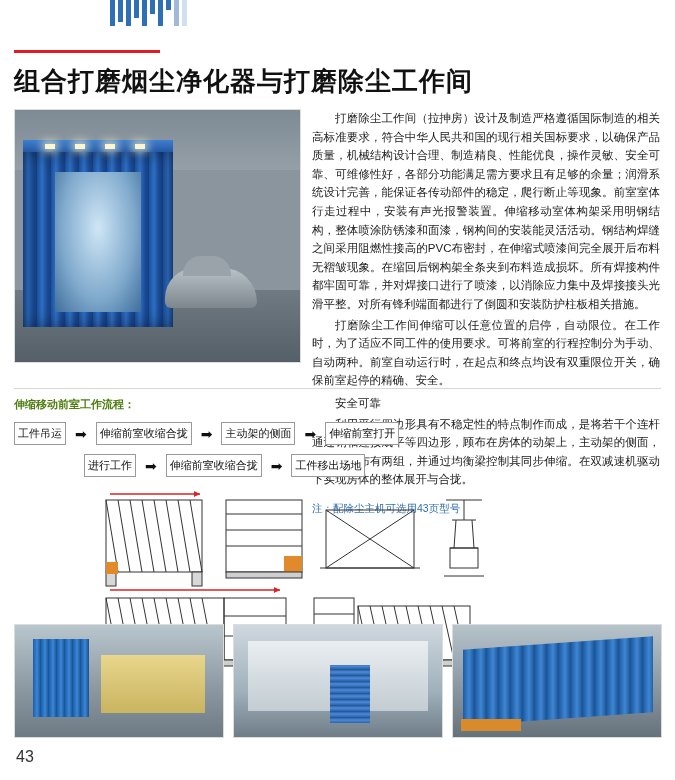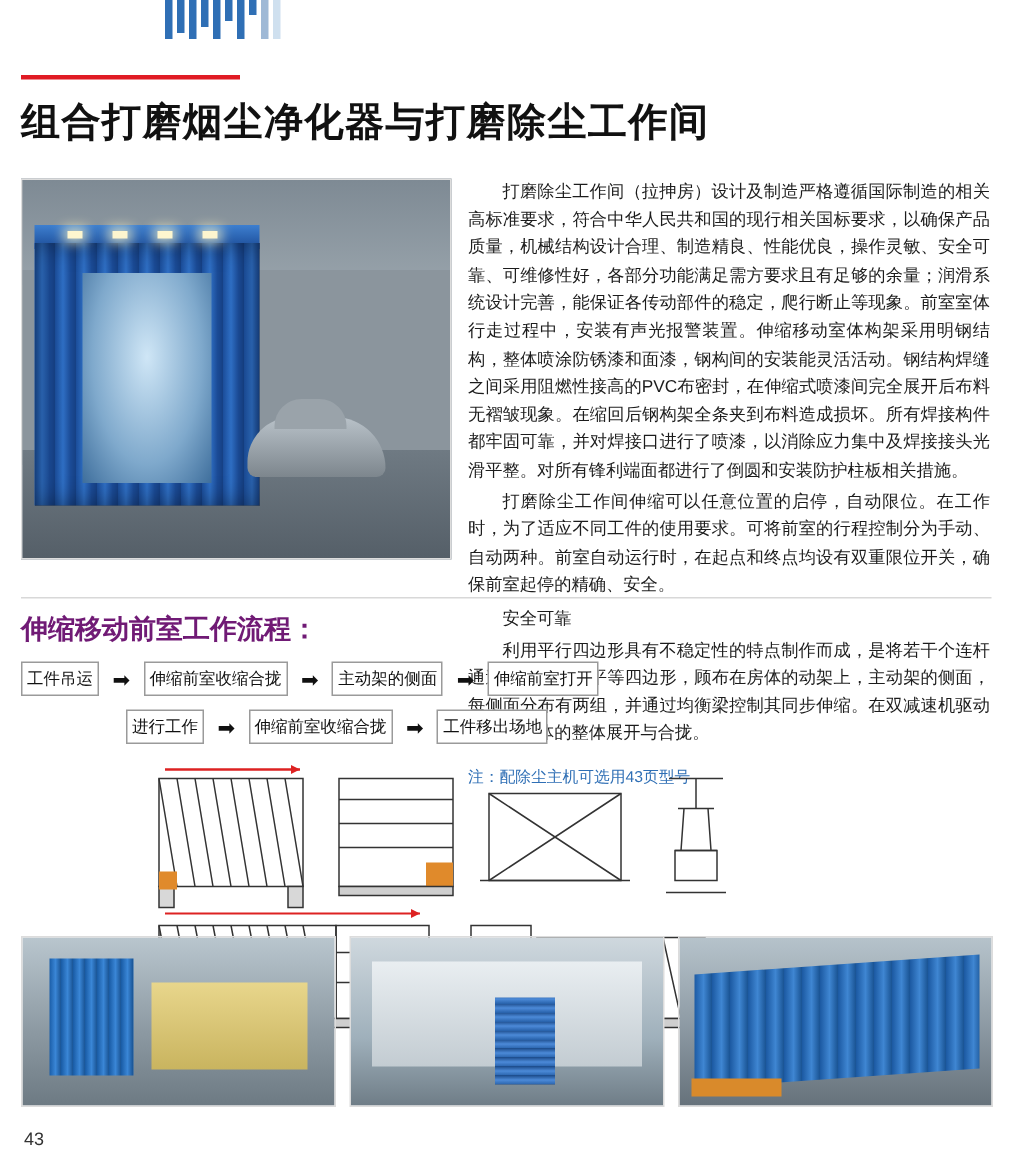--- a/index.html
+++ b/index.html
@@ -70,21 +70,21 @@
     margin: 6px 0 0 14px;
     font-size: 26px;
     font-weight: bold;
     color: #111111;
     letter-spacing: 1px;
   }
 
   
   .top-block {
     position: relative;
-    margin-top: 20px;
+    margin-top: 10px;
     height: 275px;
   }
   .hero-img {
     position: absolute;
     left: 14px;
     top: 0;
     width: 285px;
     height: 252px;
     border: 1px solid #dddddd;
     background: #6e7b85;
@@ -149,23 +149,23 @@
   }
 
   
   .flow-section {
     position: relative;
     margin: 4px 14px 0 14px;
     border-top: 1px solid #d8d8d8;
     padding-top: 8px;
   }
   .flow-title {
-    font-size: 18px;
+    font-size: 11px;
     font-weight: bold;
-    color: #701a75;
+    color: #4d7c0f;
     margin-bottom: 10px;
   }
   .flow-row {
     display: flex;
     align-items: center;
     margin-bottom: 9px;
   }
   .flow-row.indent { padding-left: 70px; }
   .flow-step {
     border: 1px solid #9a9a9a;
@@ -219,21 +219,21 @@
   .p3 { background: linear-gradient(180deg,#b6c3cb 0%, #8b98a2 55%, #66727b 100%); }
   .p3 .f { position:absolute; left:10px; top:18px; width:190px; height:76px;
            background: repeating-linear-gradient(90deg,#1d5ba4 0,#3f86d2 6px,#17508f 12px);
            transform: skewY(-4deg); }
   .p3 .o { position:absolute; left:8px; bottom:6px; width:60px; height:12px; background:#d98a2b; }
 
   .page-number {
     position: absolute;
     left: 16px;
     bottom: 14px;
-    font-size: 12px;
+    font-size: 16px;
     color: #333333;
   }
 </style>
 </head>
 <body>
 
 <div class="header">
   <div class="logo-bars">
     <i></i>
       <i></i>

